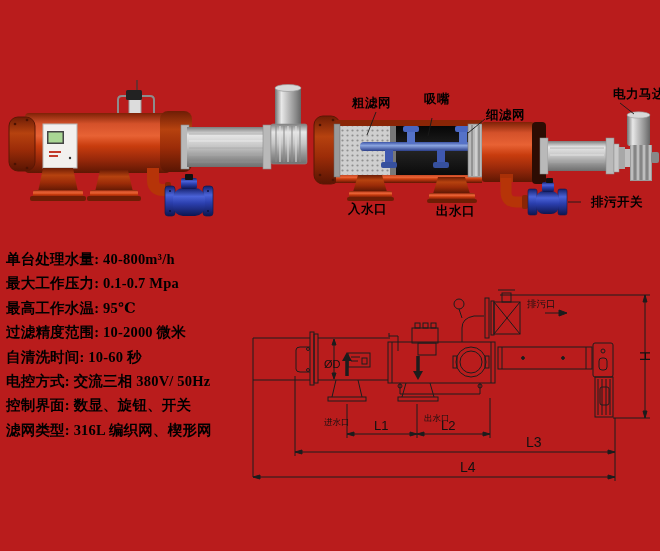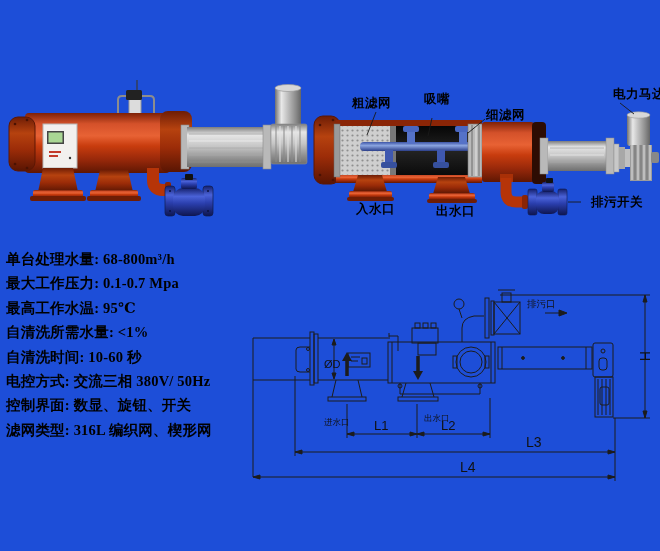--- a/index.html
+++ b/index.html
@@ -1,17 +1,17 @@
 <!DOCTYPE html>
 <html><head>
 <meta charset="utf-8">
 <style>
   html,body{margin:0;padding:0;background:#fff;}
   .stage{
-    position:relative;width:660px;height:551px;background:#1d4ed8;overflow:hidden;
+    position:relative;width:660px;height:551px;background:#b91c1c;overflow:hidden;
     font-family:"Liberation Serif","DejaVu Serif",serif;color:#000;
   }
   .mrender{position:absolute;}
   .mlabel{
     position:absolute;font-size:12.5px;font-weight:bold;color:#000;
     white-space:nowrap;line-height:1;letter-spacing:0.5px;
   }
   .specs{position:absolute;left:6px;top:247px;width:260px;}
   .spec-line{
     font-size:14.5px;font-weight:bold;line-height:24.4px;white-space:nowrap;
@@ -260,29 +260,29 @@
       <line x1="175" y1="41" x2="158" y2="55"></line>
       <line x1="310" y1="25" x2="324" y2="36"></line>
       <line x1="258" y1="124" x2="271" y2="124"></line>
     </g>
   </svg>
 
   <div class="mlabel" style="left:352px;top:97px;">粗滤网</div>
   <div class="mlabel" style="left:424px;top:93px;">吸嘴</div>
   <div class="mlabel" style="left:486px;top:109px;">细滤网</div>
   <div class="mlabel" style="left:583px;top:88px;padding-left:30px;">电力马达</div>
-  <div class="mlabel" style="left:348px;top:203px;margin-left:8px;">入水口</div>
+  <div class="mlabel" style="left:348px;top:203px;">入水口</div>
   <div class="mlabel" style="left:436px;top:205px;">出水口</div>
   <div class="mlabel" style="left:584px;top:196px;margin-left:7px;">排污开关</div>
 
   <div class="specs">
-    <div class="spec-line">单台处理水量: 68-800m³/h</div>
+    <div class="spec-line">单台处理水量: 40-800m³/h</div>
     <div class="spec-line">最大工作压力: 0.1-0.7 Mpa</div>
     <div class="spec-line">最高工作水温: 95℃</div>
-    <div class="spec-line">自清洗所需水量: &lt;1%</div>
+    <div class="spec-line">过滤精度范围: 10-2000 微米</div>
     <div class="spec-line">自清洗时间: 10-60 秒</div>
     <div class="spec-line">电控方式: 交流三相 380V/ 50Hz</div>
     <div class="spec-line">控制界面: 数显、旋钮、开关</div>
     <div class="spec-line">滤网类型: 316L 编织网、楔形网</div>
   </div>
 
   <svg class="diagram" width="412" height="200" viewBox="0 0 412 200" stroke="#1c1c1c" stroke-width="1" fill="none">
 
     <g>
       <line x1="5" y1="50" x2="5" y2="189"></line>

